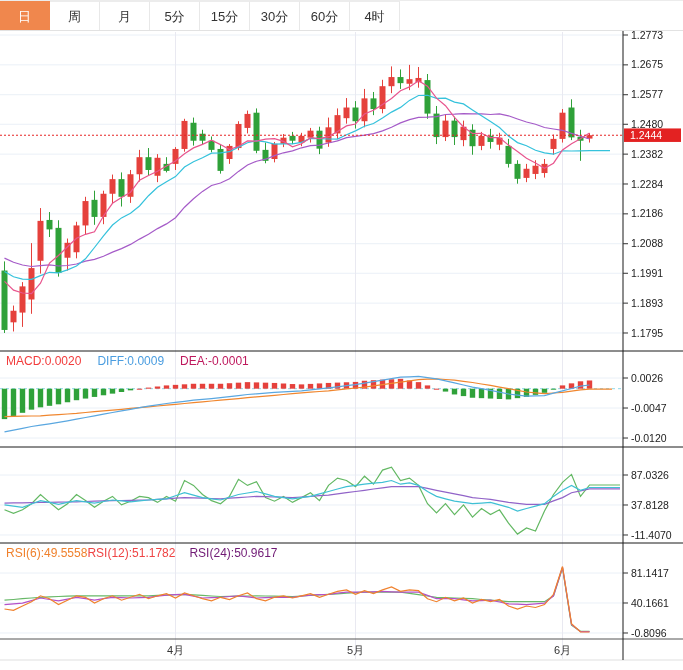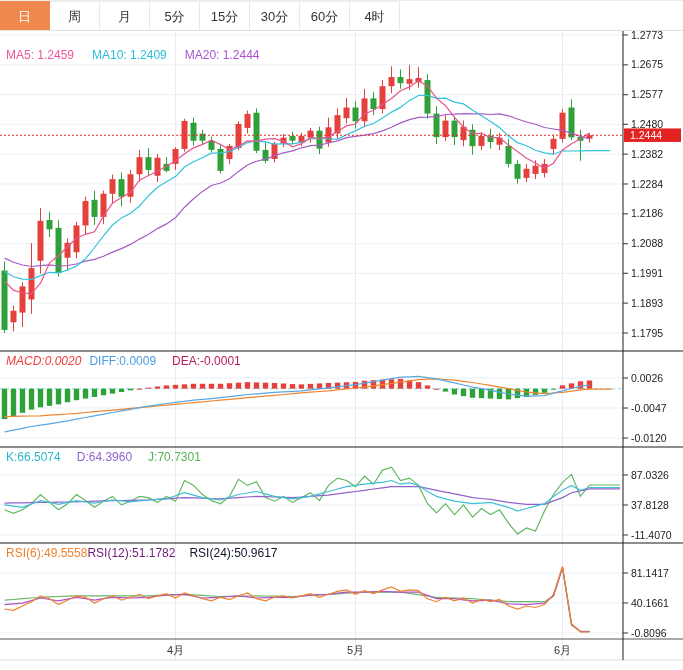--- a/index.html
+++ b/index.html
@@ -9,21 +9,21 @@
           background:#fff;border-bottom:1px solid #e2e2e2;z-index:3;}
   .tab{width:50px;height:29px;line-height:29px;text-align:center;font-size:13px;color:#333;
        border-right:1px solid #e8e8e8;border-top:1px solid #ececec;cursor:pointer;box-sizing:border-box;background:#fff;}
   .tab.active{background:#f0874d;color:#fff;border-color:#f0874d;}
   svg#chart{position:absolute;left:0;top:0;z-index:1;}
   .overlay{position:absolute;z-index:2;pointer-events:none;white-space:nowrap;font-size:12px;}
   .overlay span{margin-right:13px;}
   .c-red{color:#f23b3b}.c-pink{color:#f0559a}.c-cyan{color:#27bedc}.c-purple{color:#a854d2}
   .c-blue{color:#4a9de0}.c-orange{color:#be185d}
   .c-k{color:#29b7cc}.c-d{color:#8f63cc}.c-j{color:#56b256}
-  .c-rsi6{color:#f0812c}.c-rsi12{color:#701a75}.c-rsi24{color:#0f172a}
+  .c-rsi6{color:#f0812c}.c-rsi12{color:#ef4444}.c-rsi24{color:#701a75}
 </style>
 </head>
 <body>
 
 <div class="app">
   <div class="tabbar">
       <div class="tab active">日</div>
       <div class="tab">周</div>
       <div class="tab">月</div>
       <div class="tab">5分</div>
@@ -326,25 +326,19 @@
         <line x1="623" y1="631.99654673" x2="628" y2="631.99654673" stroke="#333"></line>
         <text x="631" y="635.59654673" font-size="10.5" fill="#222">-0.8096</text>
       </g>
       <g>
         <text x="175.5" y="653" font-size="11" fill="#333" text-anchor="middle">4月</text>
         <text x="355.5" y="653" font-size="11" fill="#333" text-anchor="middle">5月</text>
         <text x="562.5" y="653" font-size="11" fill="#333" text-anchor="middle">6月</text>
       </g>
     </svg>
 
-  <div class="overlay" style="left:6px;top:47px;">
-    <span class="c-pink" style="margin-right:18px;">MA5: 1.2459</span><span class="c-cyan" style="margin-right:18px;">MA10: 1.2409</span><span class="c-purple">MA20: 1.2444</span>
-  </div>
   <div class="overlay" style="left:6px;top:353px;">
-    <span class="c-red" style="margin-right:8px;font-style:italic;">MACD:0.0020</span><span class="c-blue" style="margin-right:16px;">DIFF:0.0009</span><span class="c-orange">DEA:-0.0001</span>
-  </div>
-  <div class="overlay" style="left:6px;top:449px;">
-    <span class="c-k" style="margin-right:16px;">K:66.5074</span><span class="c-d" style="margin-right:16px;">D:64.3960</span><span class="c-j">J:70.7301</span>
+    <span class="c-red" style="margin-right:16px;">MACD:0.0020</span><span class="c-blue" style="margin-right:16px;">DIFF:0.0009</span><span class="c-orange">DEA:-0.0001</span>
   </div>
   <div class="overlay" style="left:6px;top:545px;">
     <span class="c-rsi6" style="margin-right:0;">RSI(6):49.5558</span><span class="c-rsi12" style="margin-right:14px;">RSI(12):51.1782</span><span class="c-rsi24">RSI(24):50.9617</span>
   </div>
 </div>
 
 </body></html>

